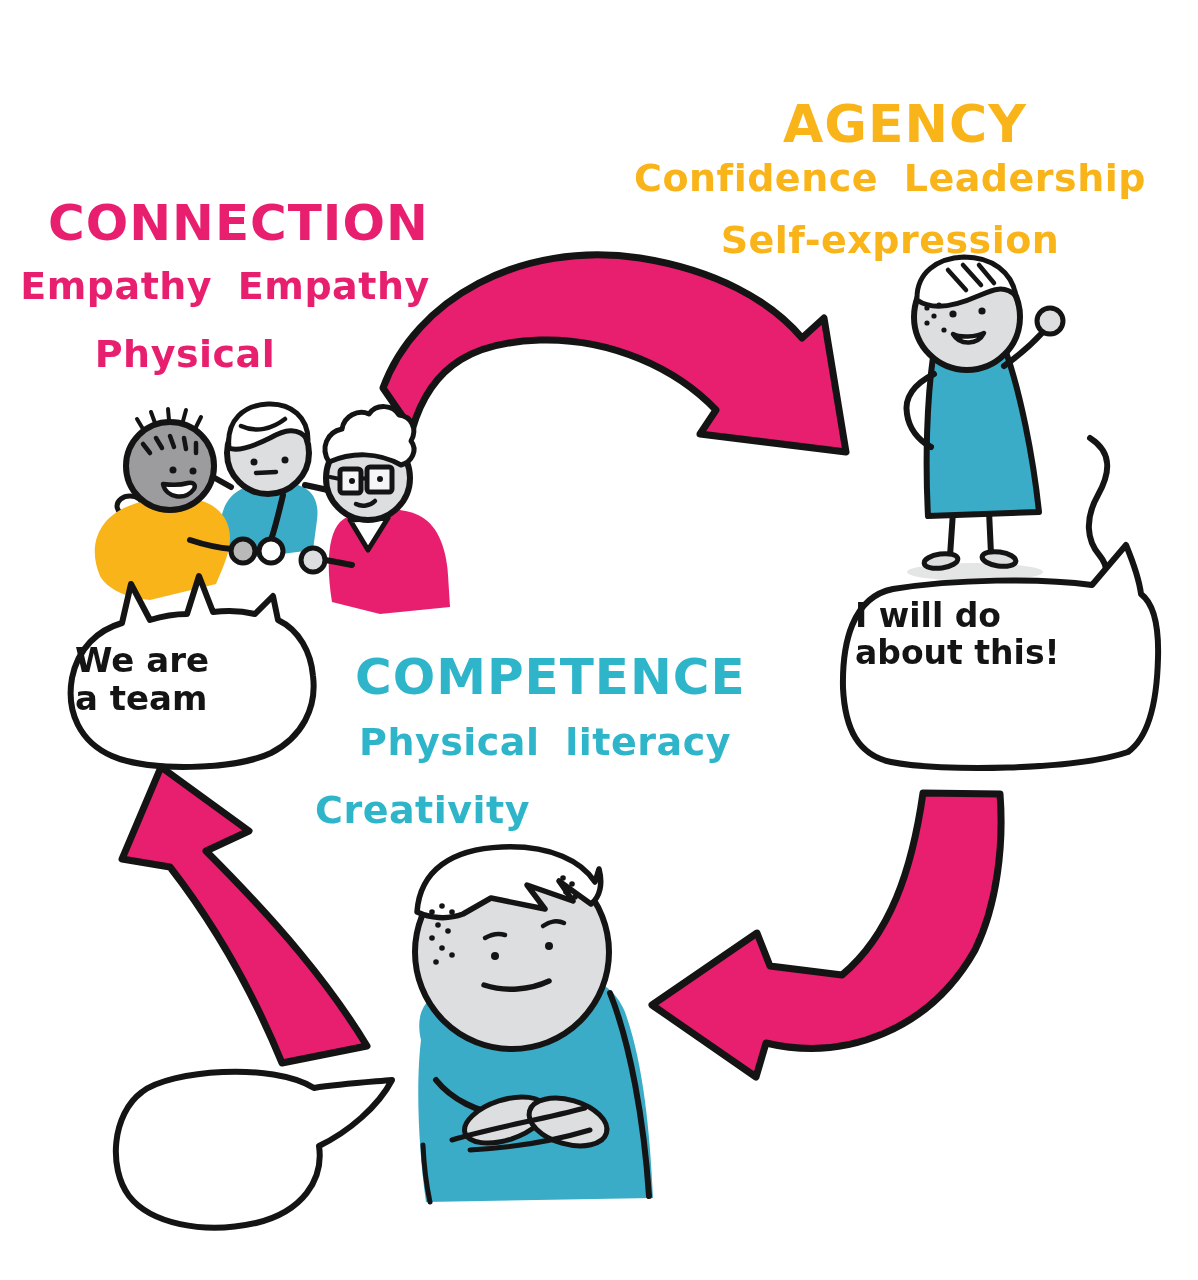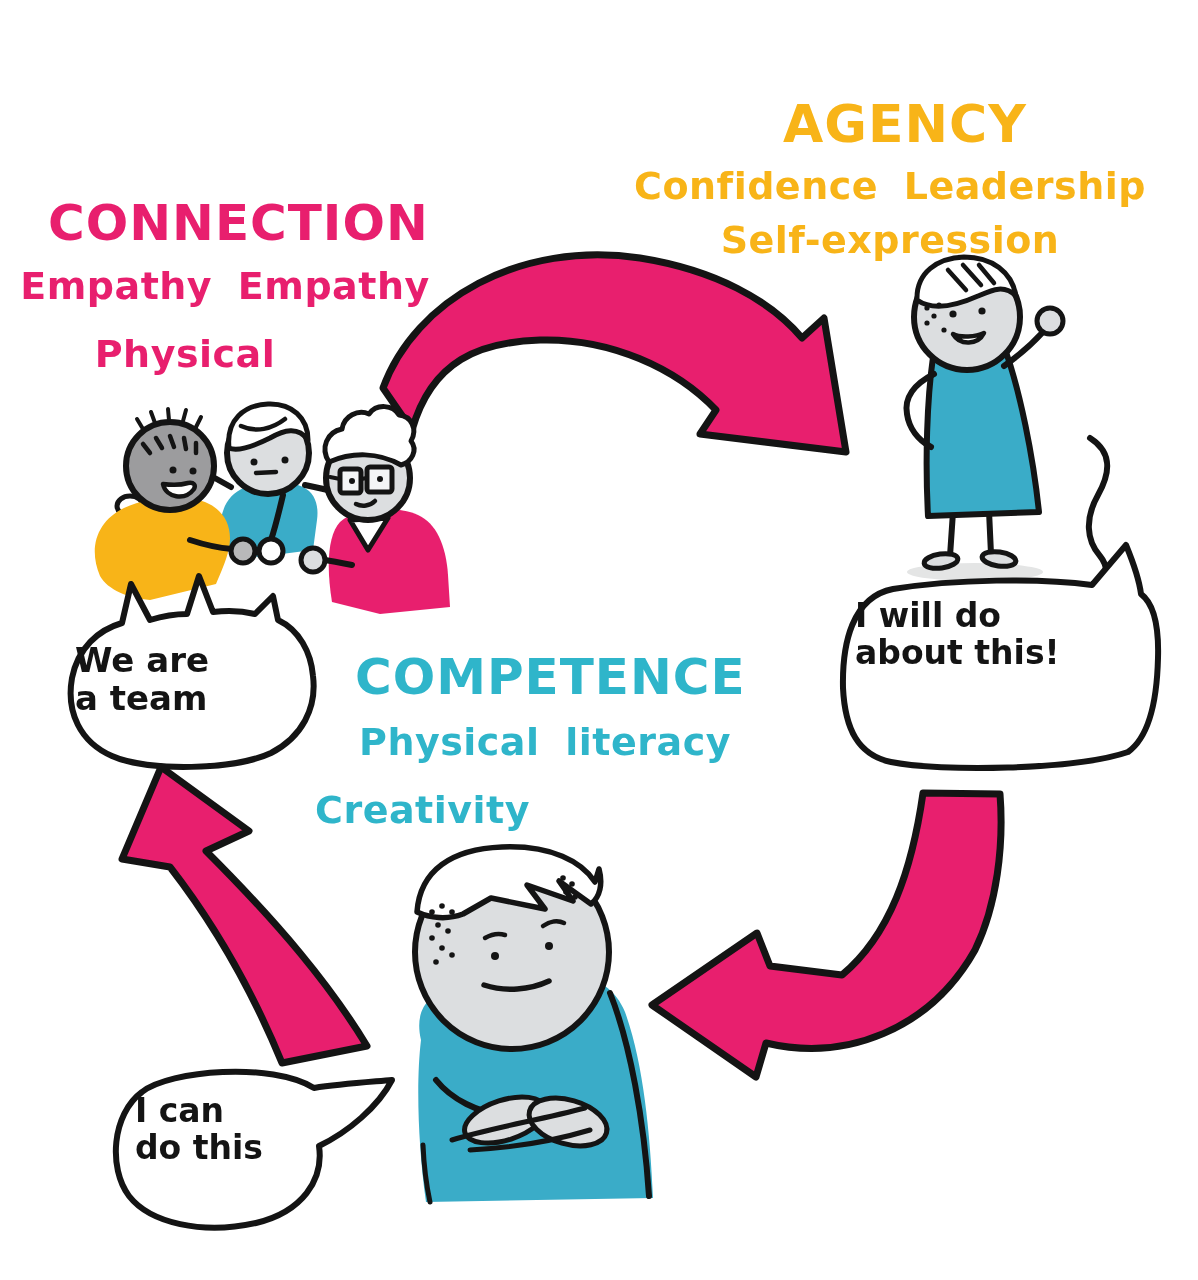--- a/index.html
+++ b/index.html
@@ -175,35 +175,31 @@
            C 324,1180 302,1212 256,1223 C 202,1235 150,1223 129,1196
            C 108,1168 112,1114 142,1092 Z" stroke="#141414" stroke-width="6" stroke-linejoin="round"></path>
     </g>
   </svg>
 
   <div class="label title c-pink" style="left:48px;  top:196px; width:375px;">CONNECTION</div>
   <div class="label kw c-pink" style="left:5px;   top:266px; width:440px;">Empathy Empathy</div>
   <div class="label kw c-pink" style="left:60px;  top:334px; width:250px;">Physical</div>
 
   <div class="label title c-yellow" style="left:745px; top:96px;  width:320px; font-size:52px;">AGENCY</div>
-  <div class="label kw c-yellow" style="left:625px; top:166px; width:530px;">Confidence Leadership</div>
+  <div class="label kw c-yellow" style="left:625px; top:158px; width:530px;">Confidence Leadership</div>
   <div class="label kw c-yellow" style="left:700px; top:220px; width:380px;">Self-expression</div>
 
   <div class="label kw c-teal" style="left:335px; top:722px; width:420px;">Physical literacy</div>
   <div class="label title c-teal" style="left:355px; top:650px; width:380px;">COMPETENCE</div>
   <div class="label kw c-teal" style="left:315px; top:790px; width:215px;">Creativity</div>
 
   <div class="bubble-text" style="left:75px; top:641px; width:215px; font-size:34px;">
     <div>We are</div>
     <div>a team</div>
   </div>
 
   <div class="bubble-text" style="left:855px; top:598px; width:285px;">
     <div>I will do</div>
     <div>about this!</div>
   </div>
 
-  <div class="bubble-text" style="left:135px; top:1093px; width:190px;">
-    <div>I can</div>
-    <div>do this</div>
-  </div>
 
 </div>
 
 </body></html>

